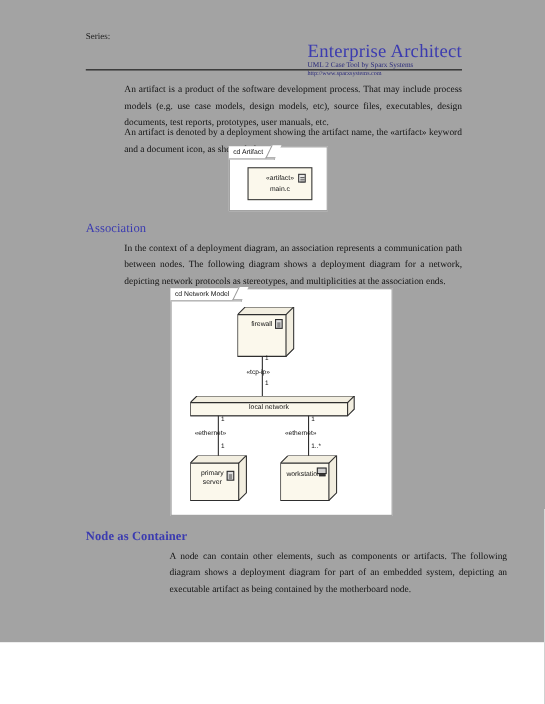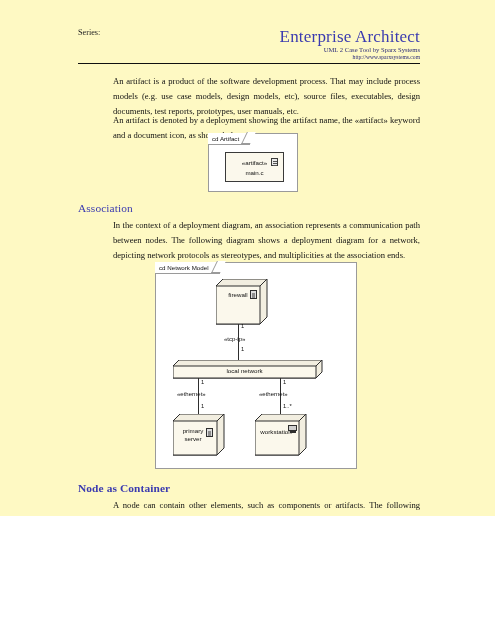--- a/index.html
+++ b/index.html
@@ -3,22 +3,22 @@
 <meta charset="utf-8">
 <style>
   html, body {
     margin: 0;
     padding: 0;
     background: #ffffff;
   }
   #page {
     position: relative;
     width: 495px;
-    height: 516px;
-    background: #fef9c3;
+    height: 584px;
+    background: #a3a3a3;
     font-family: "Liberation Serif", "DejaVu Serif", serif;
     color: #1a1a1a;
     overflow: hidden;
   }
 
   
   #header {
     position: absolute;
     left: 78px;
     top: 22px;
@@ -36,22 +36,22 @@
     color: #222;
   }
   .hdr-sub {
     font-size: 8.2px;
     font-style: italic;
     color: #222;
   }
   .hdr-right {
     position: absolute;
     right: 0;
-    top: 5px;
-    text-align: right;
+    top: 15px;
+    text-align: left;
   }
   .hdr-title {
     font-size: 17px;
     color: #3b3bb0;
     letter-spacing: .2px;
     line-height: 19px;
   }
   .hdr-tag {
     font-size: 6.6px;
     color: #2b2b7a;
@@ -366,21 +366,21 @@
       </svg>
       <div class="node-label" style="left:0; width:42px; top:14px;">workstation</div>
       <div class="screen-icon" style="left:33px; top:11px;">
         <div class="scr"></div>
         <div class="base"></div>
       </div>
     </div>
   </div>
 
   <div class="heading" style="top:482px;font-weight:bold;">Node as Container</div>
-  <div class="para" style="top:498px;">A node can contain other elements, such as components or artifacts. The following diagram shows a deployment diagram for part of an embedded system, depicting an executable artifact as being contained by the motherboard node.</div>
+  <div class="para" style="top:498px;margin-left:41px;">A node can contain other elements, such as components or artifacts. The following diagram shows a deployment diagram for part of an embedded system, depicting an executable artifact as being contained by the motherboard node.</div>
 
   <div id="ftr-rule"></div>
   <div id="footer">
     <span class="ftr-left">© Sparx Systems 2007</span>
     <span class="ftr-right">Page 27</span>
   </div>
 
 </div>
 
 </body></html>

